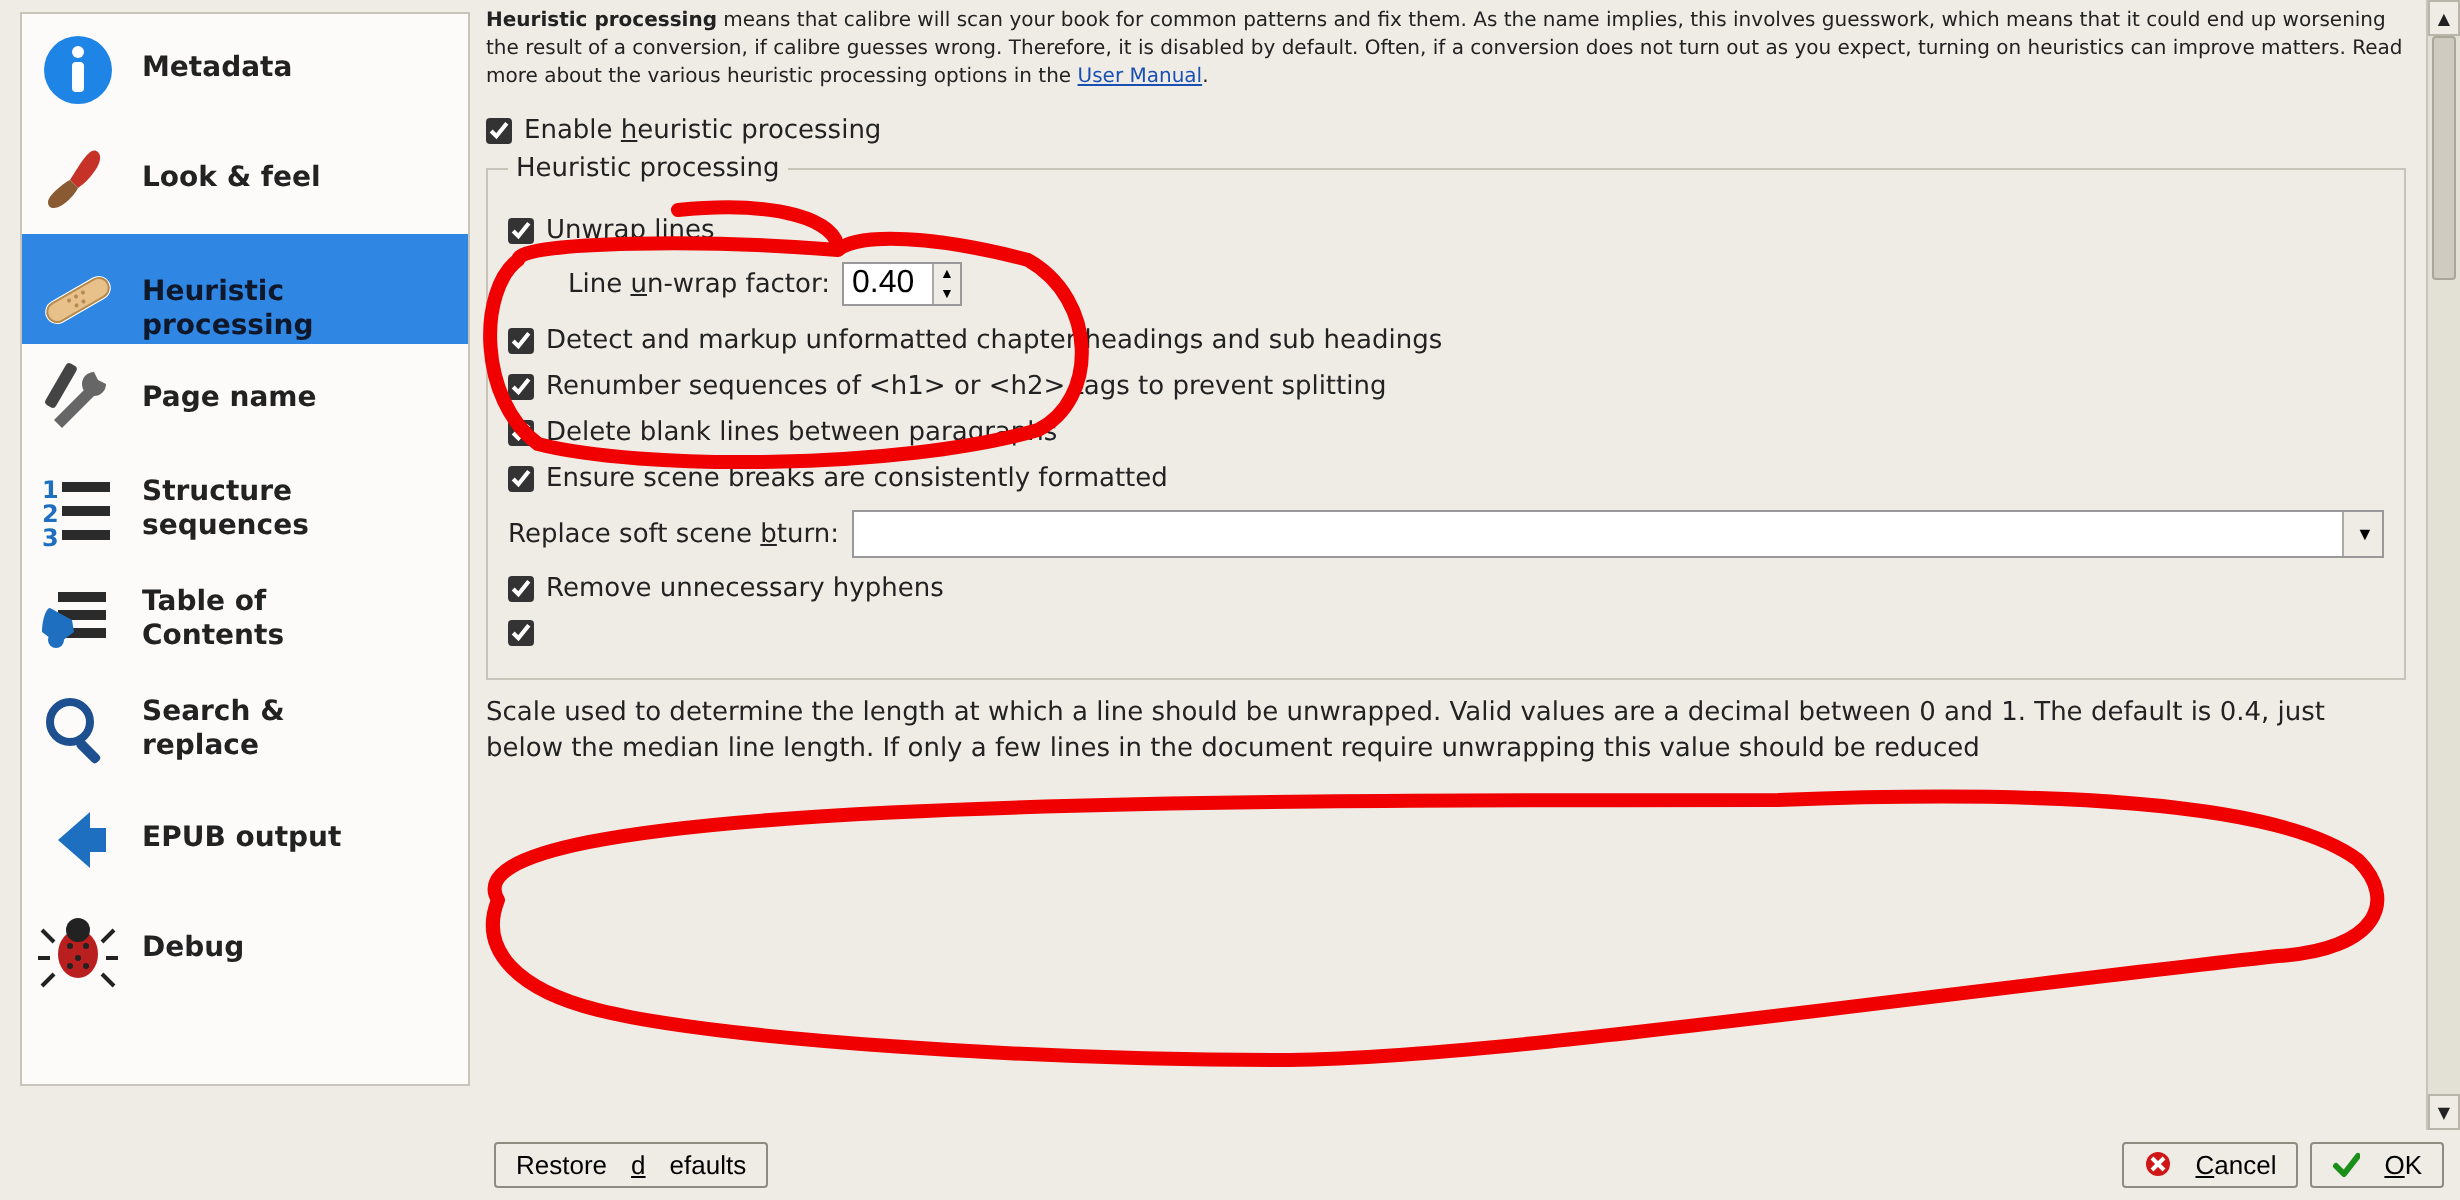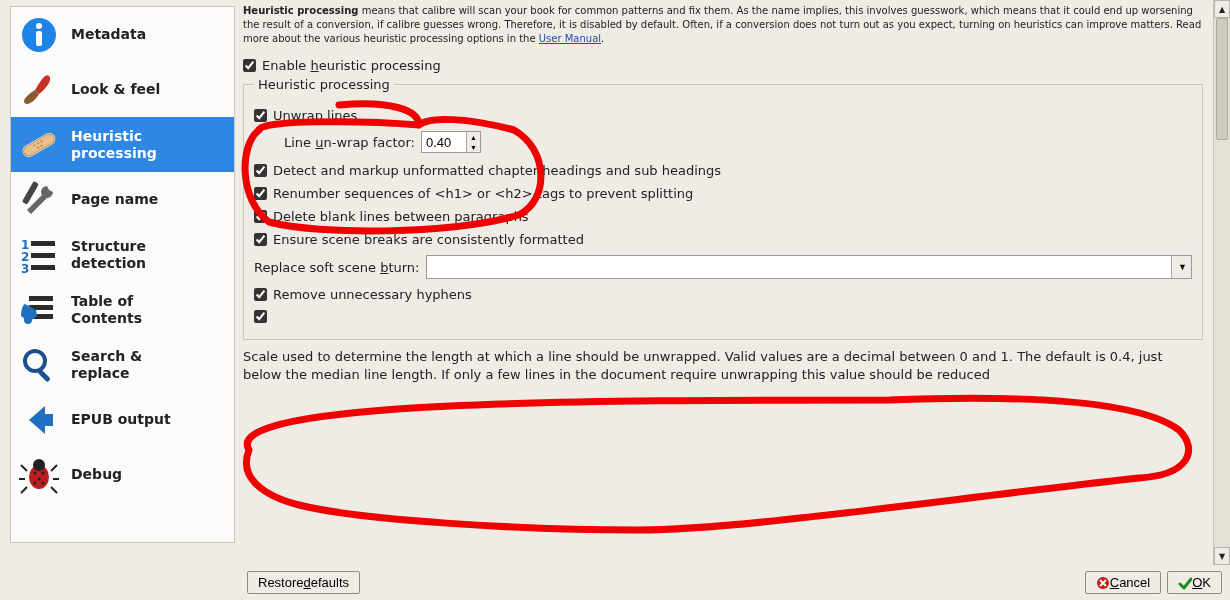--- a/index.html
+++ b/index.html
@@ -38,21 +38,22 @@
     display: flex;
     align-items: center;
     height: 55px;
     padding: 0 8px 0 6px;
     cursor: pointer;
     font-weight: 600;
     font-size: 14px;
   }
   .side-item.selected {
     background: #2f87e3;
-    color: #ffffff;
+    color: #0f172a;
+    align-items: flex-end;
   }
   .side-icon {
     width: 44px;
     height: 44px;
     flex-shrink: 0;
     display: flex;
     align-items: center;
     justify-content: center;
   }
   .side-label {
@@ -114,21 +115,21 @@
     display:inline-flex;
     border:1px solid #999;
     background:#fff;
     height:20px;
     align-items:stretch;
   }
   .spin input {
     width: 36px;
     border:none;
     padding:0 4px;
-    font-size:13px;
+    font-size:16px;
   }
   .spin .btns {
     display:flex;
     flex-direction:column;
     width:13px;
     border-left:1px solid #aaa;
   }
   .spin .btns button {
     flex:1;
     border:none;
@@ -160,22 +161,22 @@
   }
   .button-bar {
     display:flex;
     align-items:center;
     padding: 6px 8px 6px 8px;
     gap: 6px;
   }
   .button-bar .spacer { flex:1; }
   .qbtn {
     display:inline-flex;
-    align-items:flex-end;
-    gap:0;
+    align-items:flex-start;
+    gap:12px;
     background:#eeece5;
     border:1px solid #8f8b80;
     border-radius:2px;
     padding:3px 10px;
     font-size:13px;
     cursor:pointer;
   }
   .qbtn .ic { width:14px;height:14px; display:inline-flex;align-items:center;justify-content:center;}
   
   .outer-scroll {
@@ -256,21 +257,21 @@
               <text x="2" y="14" font-size="12" fill="#1e6fbf" font-weight="bold">1</text>
               <rect x="12" y="6" width="24" height="5" fill="#2b2b2b"></rect>
               <text x="2" y="26" font-size="12" fill="#1e6fbf" font-weight="bold">2</text>
               <rect x="12" y="18" width="24" height="5" fill="#2b2b2b"></rect>
               <text x="2" y="38" font-size="12" fill="#1e6fbf" font-weight="bold">3</text>
               <rect x="12" y="30" width="24" height="5" fill="#2b2b2b"></rect>
             </svg>
         </span>
         <span class="side-label">
           <span>Structure</span>
-          <span class="line2">detection</span>
+          <span class="line2">sequences</span>
         </span>
       </div>
       <div class="side-item">
         <span class="side-icon">
           <svg width="40" height="40" viewBox="0 0 40 40">
               <rect x="10" y="6" width="24" height="5" fill="#2b2b2b"></rect>
               <rect x="10" y="15" width="24" height="5" fill="#2b2b2b"></rect>
               <rect x="10" y="24" width="24" height="5" fill="#2b2b2b"></rect>
               <path d="M4 6 L4 26 L12 31 L20 26 L20 14" fill="none"></path>
               <path d="M6 14 C4 14 2 20 2 26 L10 32 L18 26 L17 20 Z" fill="#1e6fbf"></path>

